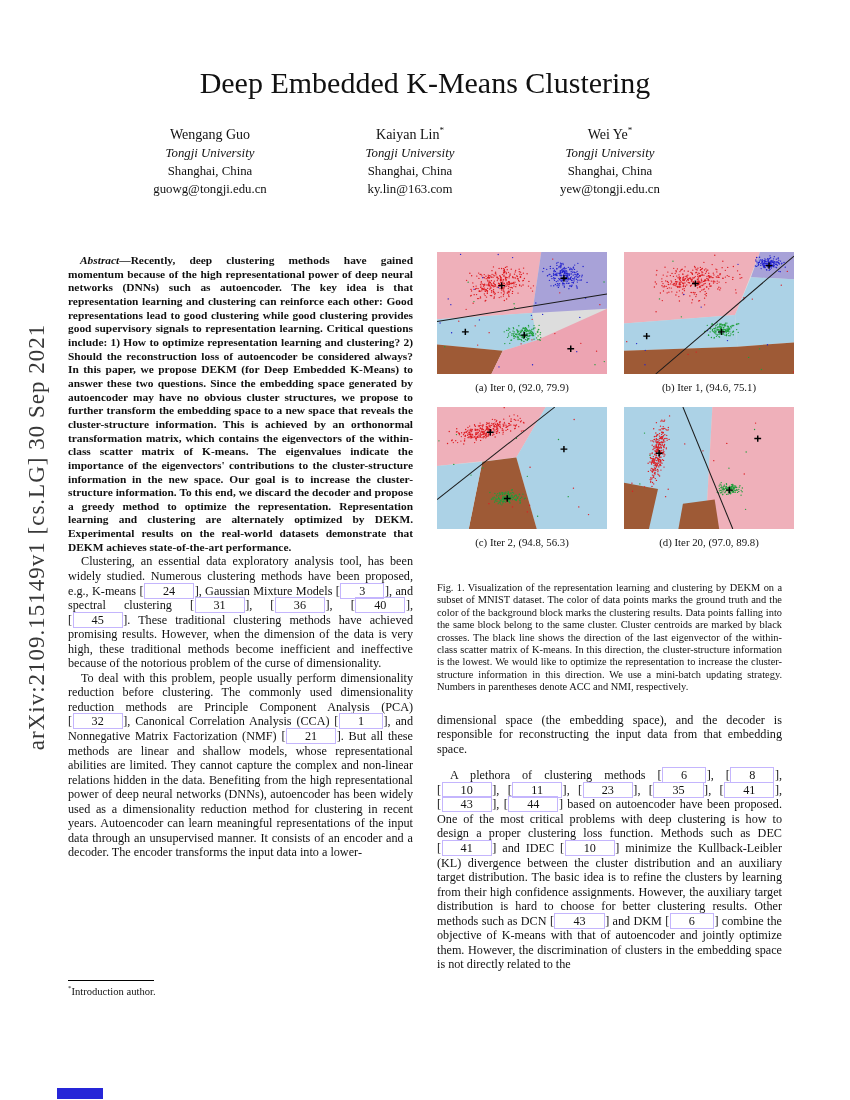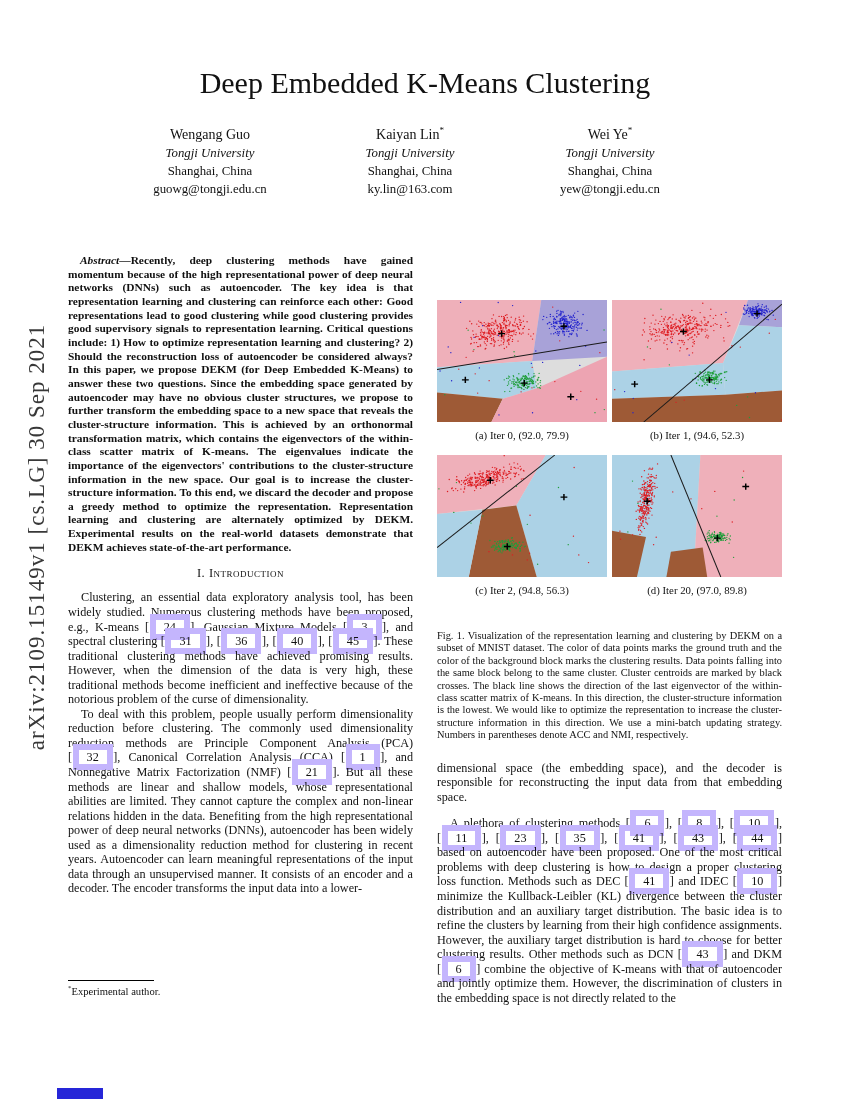--- a/index.html
+++ b/index.html
@@ -37,24 +37,24 @@
     margin:12px 0 9px 0; text-align:center;
     font-size:12.6px; font-variant:small-caps; letter-spacing:0.5px;
   }
   .para {
     font-size:12.2px; line-height:14.55px; text-align:justify; text-indent:13px;
   }
   .para.noindent { text-indent:0; }
   .col-right .para { margin-top:12px; }
   .body-block { margin-top:19px; }
   .cite {
-    border:6px solid #c4b5fd; padding:0 8px; margin:0 0.5px; line-height:1;
+    border:1px solid #c4b5fd; padding:0 18px; margin:0 0.5px; line-height:1;
   }
   .fig-grid {
-    display:grid; grid-template-columns:170px 170px; column-gap:5px; width:345px;margin-top:48px;
+    display:grid; grid-template-columns:170px 170px; column-gap:17px; width:345px;
   }
   .panel { width:170px; height:122px; background:#ddd; }
   .panel svg { width:100%; height:100%; display:block; }
   .subcap {
     text-align:center; font-size:10.8px; margin:7px 0 14px 0;
   }
   .fig-caption {
     margin-top:20px; font-size:10.4px; line-height:12.4px; text-align:justify;
   }
   .footnote { position:absolute; left:68px; top:980px; width:345px; font-size:10.6px; }
@@ -88,21 +88,20 @@
     <div class="author">
       <div class="author-name"><span>Wei Ye</span><sup>*</sup></div>
       <div class="aff">Tongji University</div>
       <div>Shanghai, China</div>
       <div>yew@tongji.edu.cn</div>
     </div>
   </div>
 
   <div class="col col-left">
     <p class="abstract"><i>Abstract</i><span>—Recently, deep clustering methods have gained momentum because of the high representational power of deep neural networks (DNNs) such as autoencoder. The key idea is that representation learning and clustering can reinforce each other: Good representations lead to good clustering while good clustering provides good supervisory signals to representation learning. Critical questions include: 1) How to optimize representation learning and clustering? 2) Should the reconstruction loss of autoencoder be considered always? In this paper, we propose DEKM (for Deep Embedded K-Means) to answer these two questions. Since the embedding space generated by autoencoder may have no obvious cluster structures, we propose to further transform the embedding space to a new space that reveals the cluster-structure information. This is achieved by an orthonormal transformation matrix, which contains the eigenvectors of the within-class scatter matrix of K-means. The eigenvalues indicate the importance of the eigenvectors' contributions to the cluster-structure information in the new space. Our goal is to increase the cluster-structure information. To this end, we discard the decoder and propose a greedy method to optimize the representation. Representation learning and clustering are alternately optimized by DEKM. Experimental results on the real-world datasets demonstrate that DEKM achieves state-of-the-art performance.</span></p>
-    <div class="sec-heading">I. Introduction</div>
     <p class="para">Clustering, an essential data exploratory analysis tool, has been widely studied. Numerous clustering methods have been proposed, e.g., K-means [<span class="cite">24</span>], Gaussian Mixture Models [<span class="cite">3</span>], and spectral clustering [<span class="cite">31</span>], [<span class="cite">36</span>], [<span class="cite">40</span>], [<span class="cite">45</span>]. These traditional clustering methods have achieved promising results. However, when the dimension of the data is very high, these traditional methods become inefficient and ineffective because of the notorious problem of the curse of dimensionality.</p>
     <p class="para">To deal with this problem, people usually perform dimensionality reduction before clustering. The commonly used dimensionality reduction methods are Principle Component Analysis (PCA) [<span class="cite">32</span>], Canonical Correlation Analysis (CCA) [<span class="cite">1</span>], and Nonnegative Matrix Factorization (NMF) [<span class="cite">21</span>]. But all these methods are linear and shallow models, whose representational abilities are limited. They cannot capture the complex and non-linear relations hidden in the data. Benefiting from the high representational power of deep neural networks (DNNs), autoencoder has been widely used as a dimensionality reduction method for clustering in recent years. Autoencoder can learn meaningful representations of the input data through an unsupervised manner. It consists of an encoder and a decoder. The encoder transforms the input data into a lower-</p>
   </div>
 
   <div class="col col-right">
     <div class="fig-grid">
       <div class="fig-cell">
         <div class="panel">
             <svg viewBox="0 0 150 116" preserveAspectRatio="none">
               <polygon points="0,0 92,0 84,58 0,64" fill="#efb0ba"></polygon>
@@ -1508,21 +1507,21 @@
               <circle cx="85.9" cy="68.6" r="0.62" fill="#1f9e3a"></circle>
               <circle cx="90.5" cy="79.4" r="0.62" fill="#1f9e3a"></circle>
               <circle cx="90.6" cy="78.3" r="0.62" fill="#1f9e3a"></circle>
               <line x1="28" y1="116" x2="150" y2="4" stroke="#1a1a1a" stroke-width="0.9"></line>
               <path d="M60 30 L66 30 M63 27 L63 33" stroke="#000" stroke-width="1.3" fill="none"></path>
               <path d="M125 13 L131 13 M128 10 L128 16" stroke="#000" stroke-width="1.3" fill="none"></path>
               <path d="M83 76 L89 76 M86 73 L86 79" stroke="#000" stroke-width="1.3" fill="none"></path>
               <path d="M17 80 L23 80 M20 77 L20 83" stroke="#000" stroke-width="1.3" fill="none"></path>
             </svg>
           </div>
-        <div class="subcap">(b) Iter 1, (94.6, 52.3)</div>
+        <div class="subcap">(b) Iter 1, (94.6, 75.1)</div>
       </div>
       <div class="fig-cell">
         <div class="panel">
             <svg viewBox="0 0 150 116" preserveAspectRatio="none">
               <polygon points="0,0 96,0 70,48 0,56" fill="#efb0ba"></polygon>
               <polygon points="96,0 150,0 150,116 88,116 70,48" fill="#acd2e6"></polygon>
               <polygon points="40,52 70,48 88,116 28,116" fill="#9e5a36"></polygon>
               <polygon points="0,56 40,52 28,116 0,116" fill="#acd2e6"></polygon>
               <circle cx="59.0" cy="17.9" r="0.62" fill="#dd1c21"></circle>
               <circle cx="31.6" cy="27.5" r="0.62" fill="#dd1c21"></circle>
@@ -2450,18 +2449,18 @@
     </div>
     <div class="fig-caption">Fig. 1.   Visualization of the representation learning and clustering by DEKM on a subset of MNIST dataset. The color of data points marks the ground truth and the color of the background block marks the clustering results. Data points falling into the same block belong to the same cluster. Cluster centroids are marked by black crosses. The black line shows the direction of the last eigenvector of the within-class scatter matrix of K-means. In this direction, the cluster-structure information is the lowest. We would like to optimize the representation to increase the cluster-structure information in this direction. We use a mini-batch updating strategy. Numbers in parentheses denote ACC and NMI, respectively.</div>
     <div class="body-block">
       <p class="para noindent">dimensional space (the embedding space), and the decoder is responsible for reconstructing the input data from that embedding space.</p>
       <p class="para">A plethora of clustering methods [<span class="cite">6</span>], [<span class="cite">8</span>], [<span class="cite">10</span>], [<span class="cite">11</span>], [<span class="cite">23</span>], [<span class="cite">35</span>], [<span class="cite">41</span>], [<span class="cite">43</span>], [<span class="cite">44</span>] based on autoencoder have been proposed. One of the most critical problems with deep clustering is how to design a proper clustering loss function. Methods such as DEC [<span class="cite">41</span>] and IDEC [<span class="cite">10</span>] minimize the Kullback-Leibler (KL) divergence between the cluster distribution and an auxiliary target distribution. The basic idea is to refine the clusters by learning from their high confidence assignments. However, the auxiliary target distribution is hard to choose for better clustering results. Other methods such as DCN [<span class="cite">43</span>] and DKM [<span class="cite">6</span>] combine the objective of K-means with that of autoencoder and jointly optimize them. However, the discrimination of clusters in the embedding space is not directly related to the</p>
     </div>
   </div>
 
   <div class="footnote">
     <div class="footnote-rule"></div>
-    <sup>*</sup><span>Experimental author.</span>
+    <sup>*</sup><span>Introduction author.</span>
   </div>
 
   <div class="link-artifact"></div>
 
 </div>
 
 </body></html>

